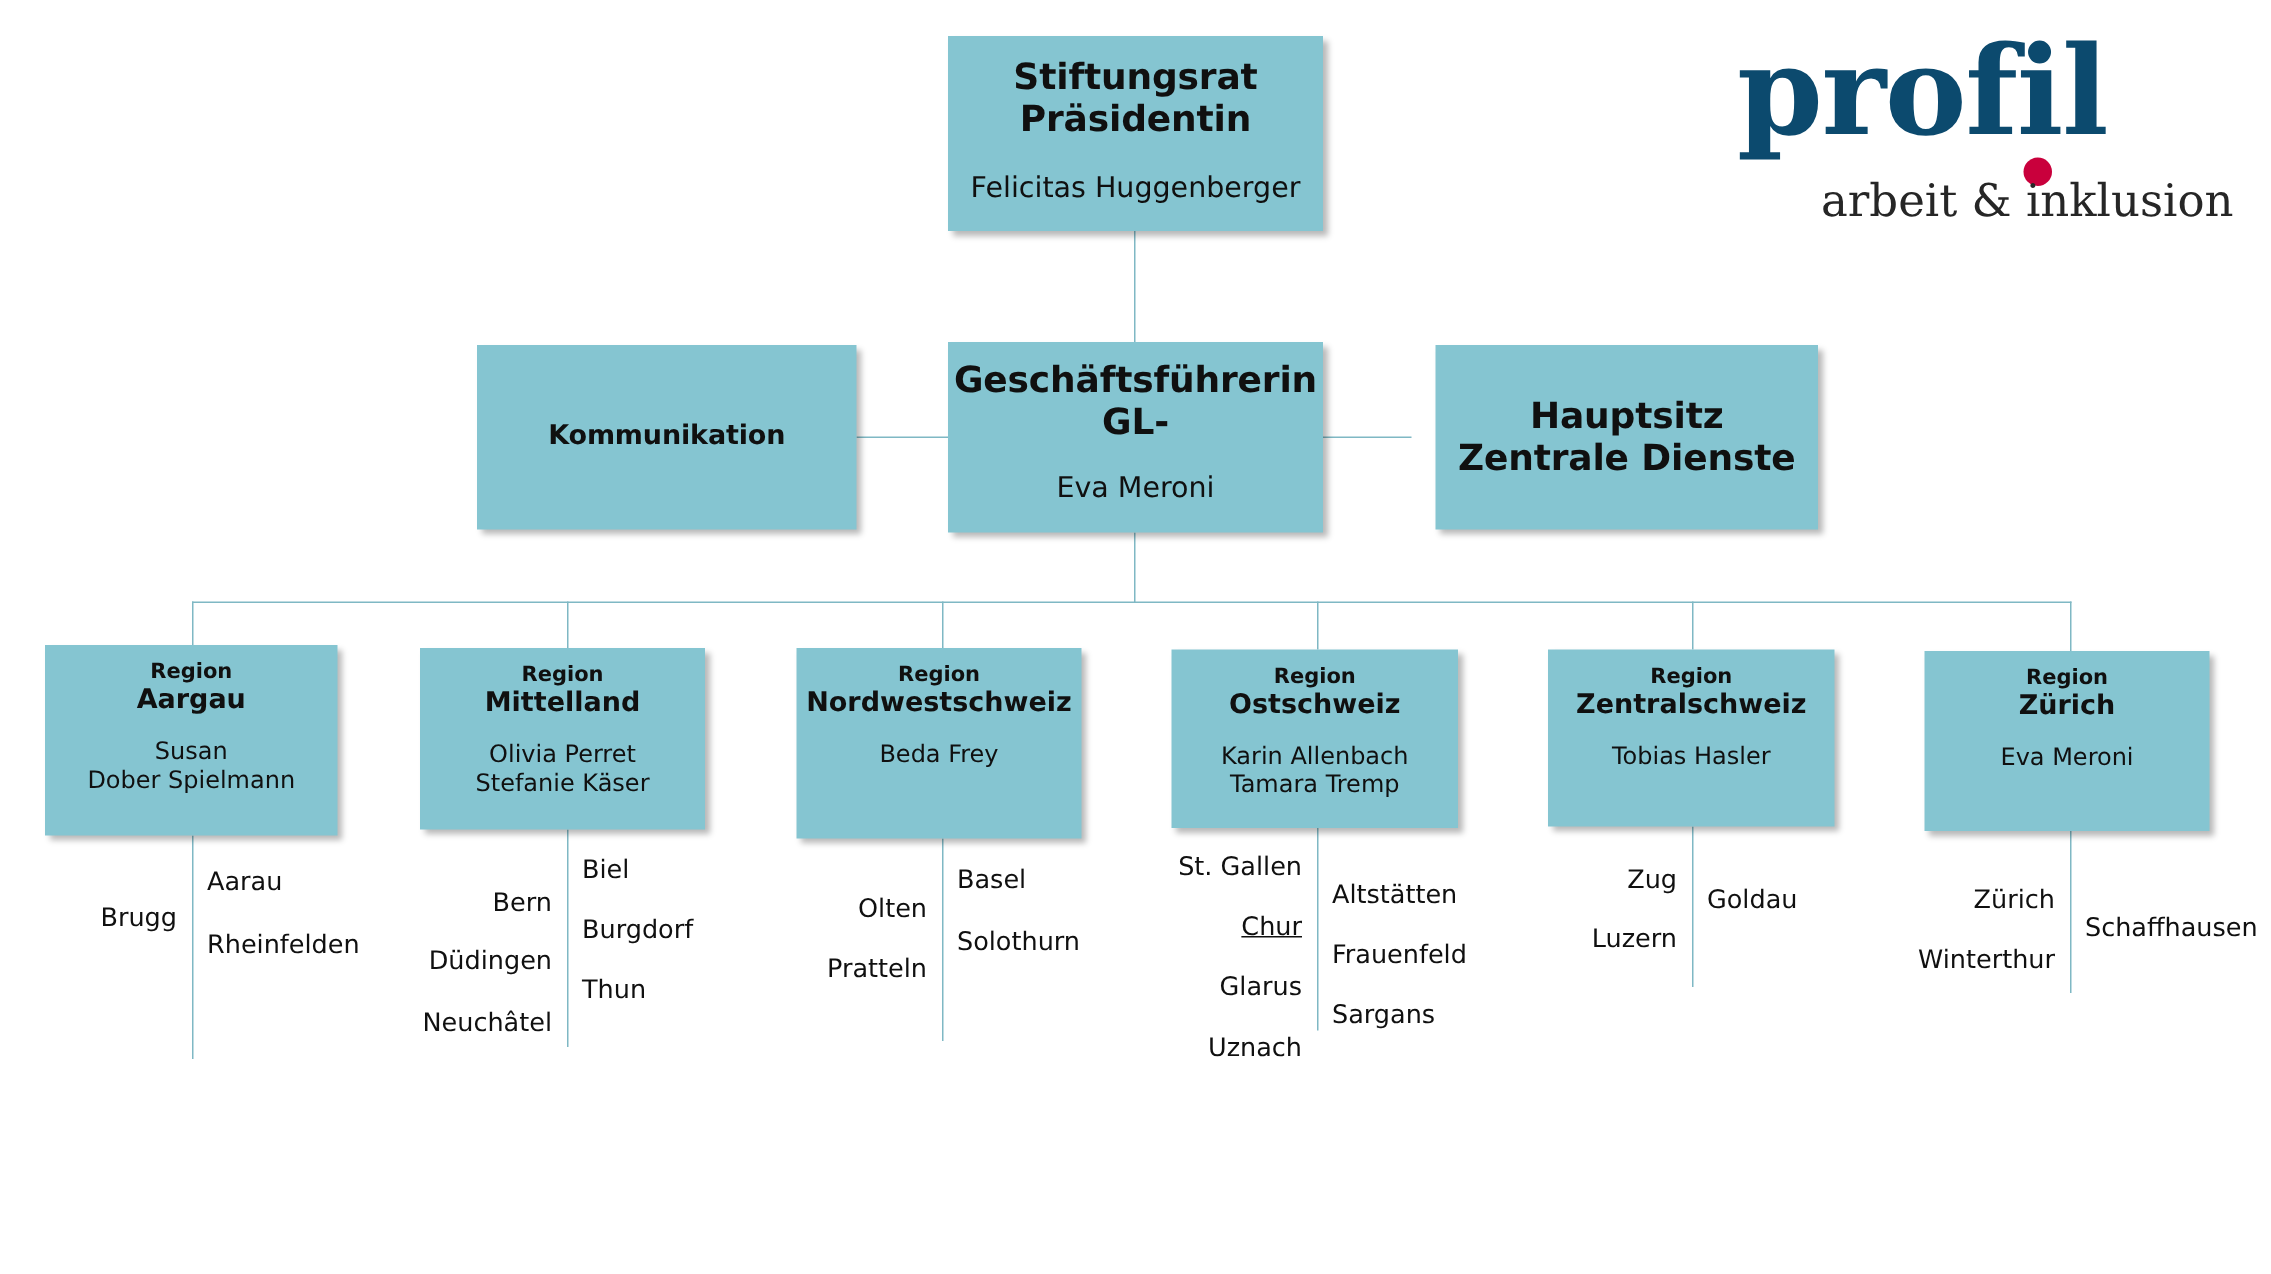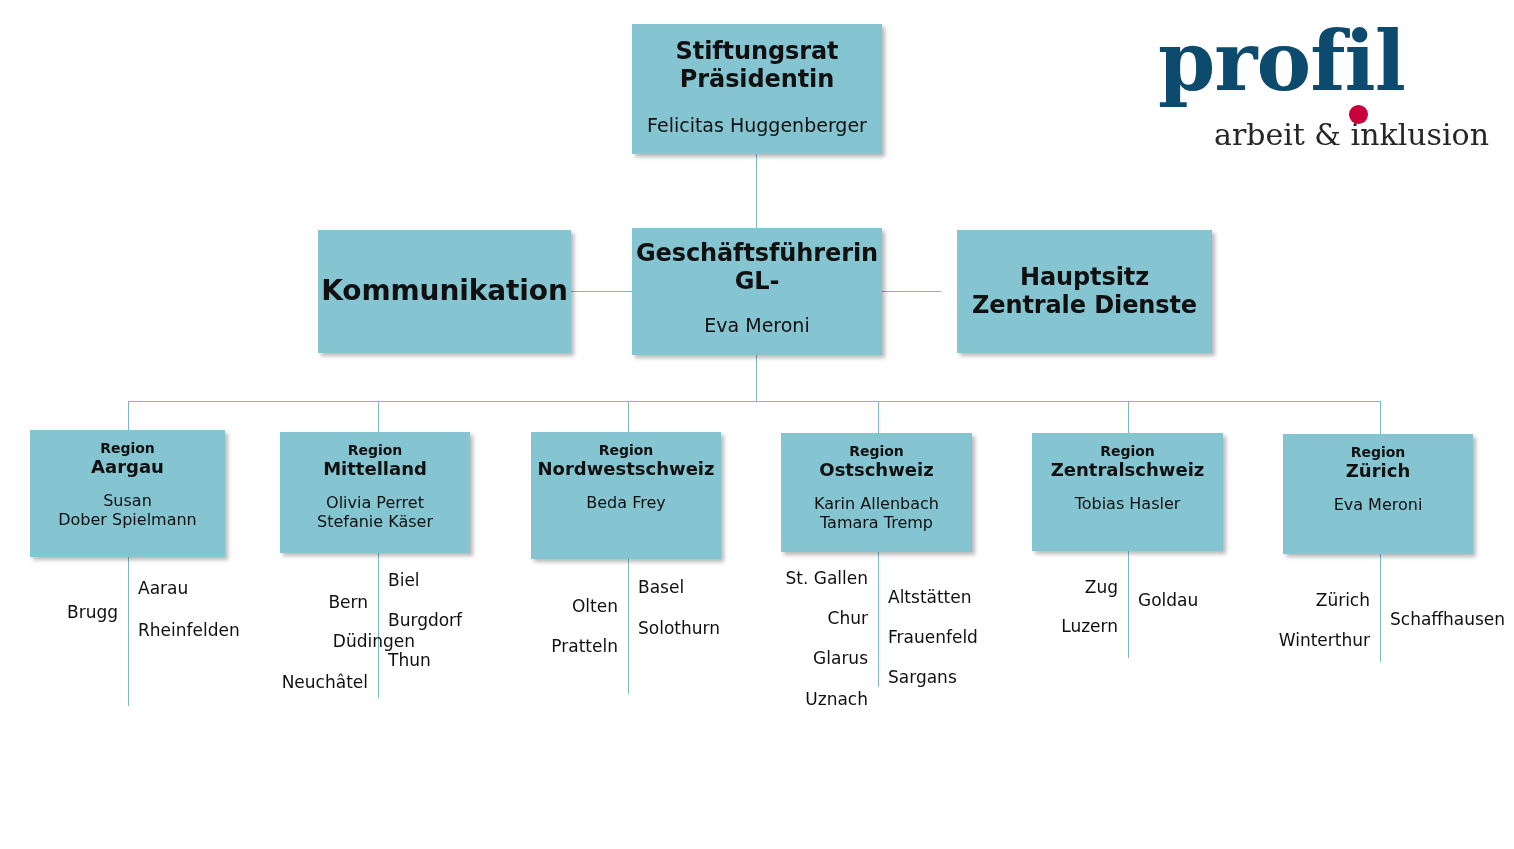--- a/index.html
+++ b/index.html
@@ -47,21 +47,21 @@
     line-height: 1.2;
   }
 
   
   #box-stiftungsrat { left: 632px; top: 24px; width: 250px; height: 130px; padding-top: 14px; }
   #box-stiftungsrat .title  { font-size: 24px; }
   #box-stiftungsrat .person { font-size: 19px; margin-top: 20px; }
 
   
   #box-kommunikation { left: 318px; top: 230px; width: 253px; height: 123px; justify-content: center; }
-  #box-kommunikation .title { font-size: 28px; }
+  #box-kommunikation .title { font-size: 18px; }
 
   #box-gl { left: 632px; top: 228px; width: 250px; height: 127px; padding-top: 12px; }
   #box-gl .title  { font-size: 24px; }
   #box-gl .person { font-size: 19px; margin-top: 18px; }
 
   #box-hauptsitz { left: 957px; top: 230px; width: 255px; height: 123px; justify-content: center; }
   #box-hauptsitz .title { font-size: 24px; }
 
   
   .region-box { padding-top: 11px; }
@@ -203,21 +203,21 @@
       <div class="city right" style="left: 138px; top: 622px;">Rheinfelden</div>
       <div class="box region-box" style="left: 280px; top: 432px; width: 190px; height: 121px;">
         <div class="rtitle">Region</div>
         <div class="rname">Mittelland</div>
         <div class="person">
           <div>Olivia Perret</div>
           <div>Stefanie Käser</div>
         </div>
       </div>
       <div class="city left" style="right: 1146px; top: 594px;">Bern</div>
-      <div class="city left" style="right: 1099px; top: 633px;">Düdingen</div>
+      <div class="city left" style="right: 1146px; top: 633px;">Düdingen</div>
       <div class="city left" style="right: 1146px; top: 674px;">Neuchâtel</div>
       <div class="city right" style="left: 388px; top: 572px;">Biel</div>
       <div class="city right" style="left: 388px; top: 612px;">Burgdorf</div>
       <div class="city right" style="left: 388px; top: 652px;">Thun</div>
       <div class="box region-box" style="left: 531px; top: 432px; width: 190px; height: 127px;">
         <div class="rtitle">Region</div>
         <div class="rname">Nordwestschweiz</div>
         <div class="person">
           <div>Beda Frey</div>
         </div>
@@ -228,21 +228,21 @@
       <div class="city right" style="left: 638px; top: 620px;">Solothurn</div>
       <div class="box region-box" style="left: 781px; top: 433px; width: 191px; height: 119px;">
         <div class="rtitle">Region</div>
         <div class="rname">Ostschweiz</div>
         <div class="person">
           <div>Karin Allenbach</div>
           <div>Tamara Tremp</div>
         </div>
       </div>
       <div class="city left" style="right: 646px; top: 570px;">St. Gallen</div>
-      <div class="city left" style="right: 646px; top: 610px;">Chur</div>
+      <div class="city left" style="right: 646px; top: 610px; text-decoration: underline;">Chur</div>
       <div class="city left" style="right: 646px; top: 650px;">Glarus</div>
       <div class="city left" style="right: 646px; top: 691px;">Uznach</div>
       <div class="city right" style="left: 888px; top: 589px;">Altstätten</div>
       <div class="city right" style="left: 888px; top: 629px;">Frauenfeld</div>
       <div class="city right" style="left: 888px; top: 669px;">Sargans</div>
       <div class="box region-box" style="left: 1032px; top: 433px; width: 191px; height: 118px;">
         <div class="rtitle">Region</div>
         <div class="rname">Zentralschweiz</div>
         <div class="person">
           <div>Tobias Hasler</div>

